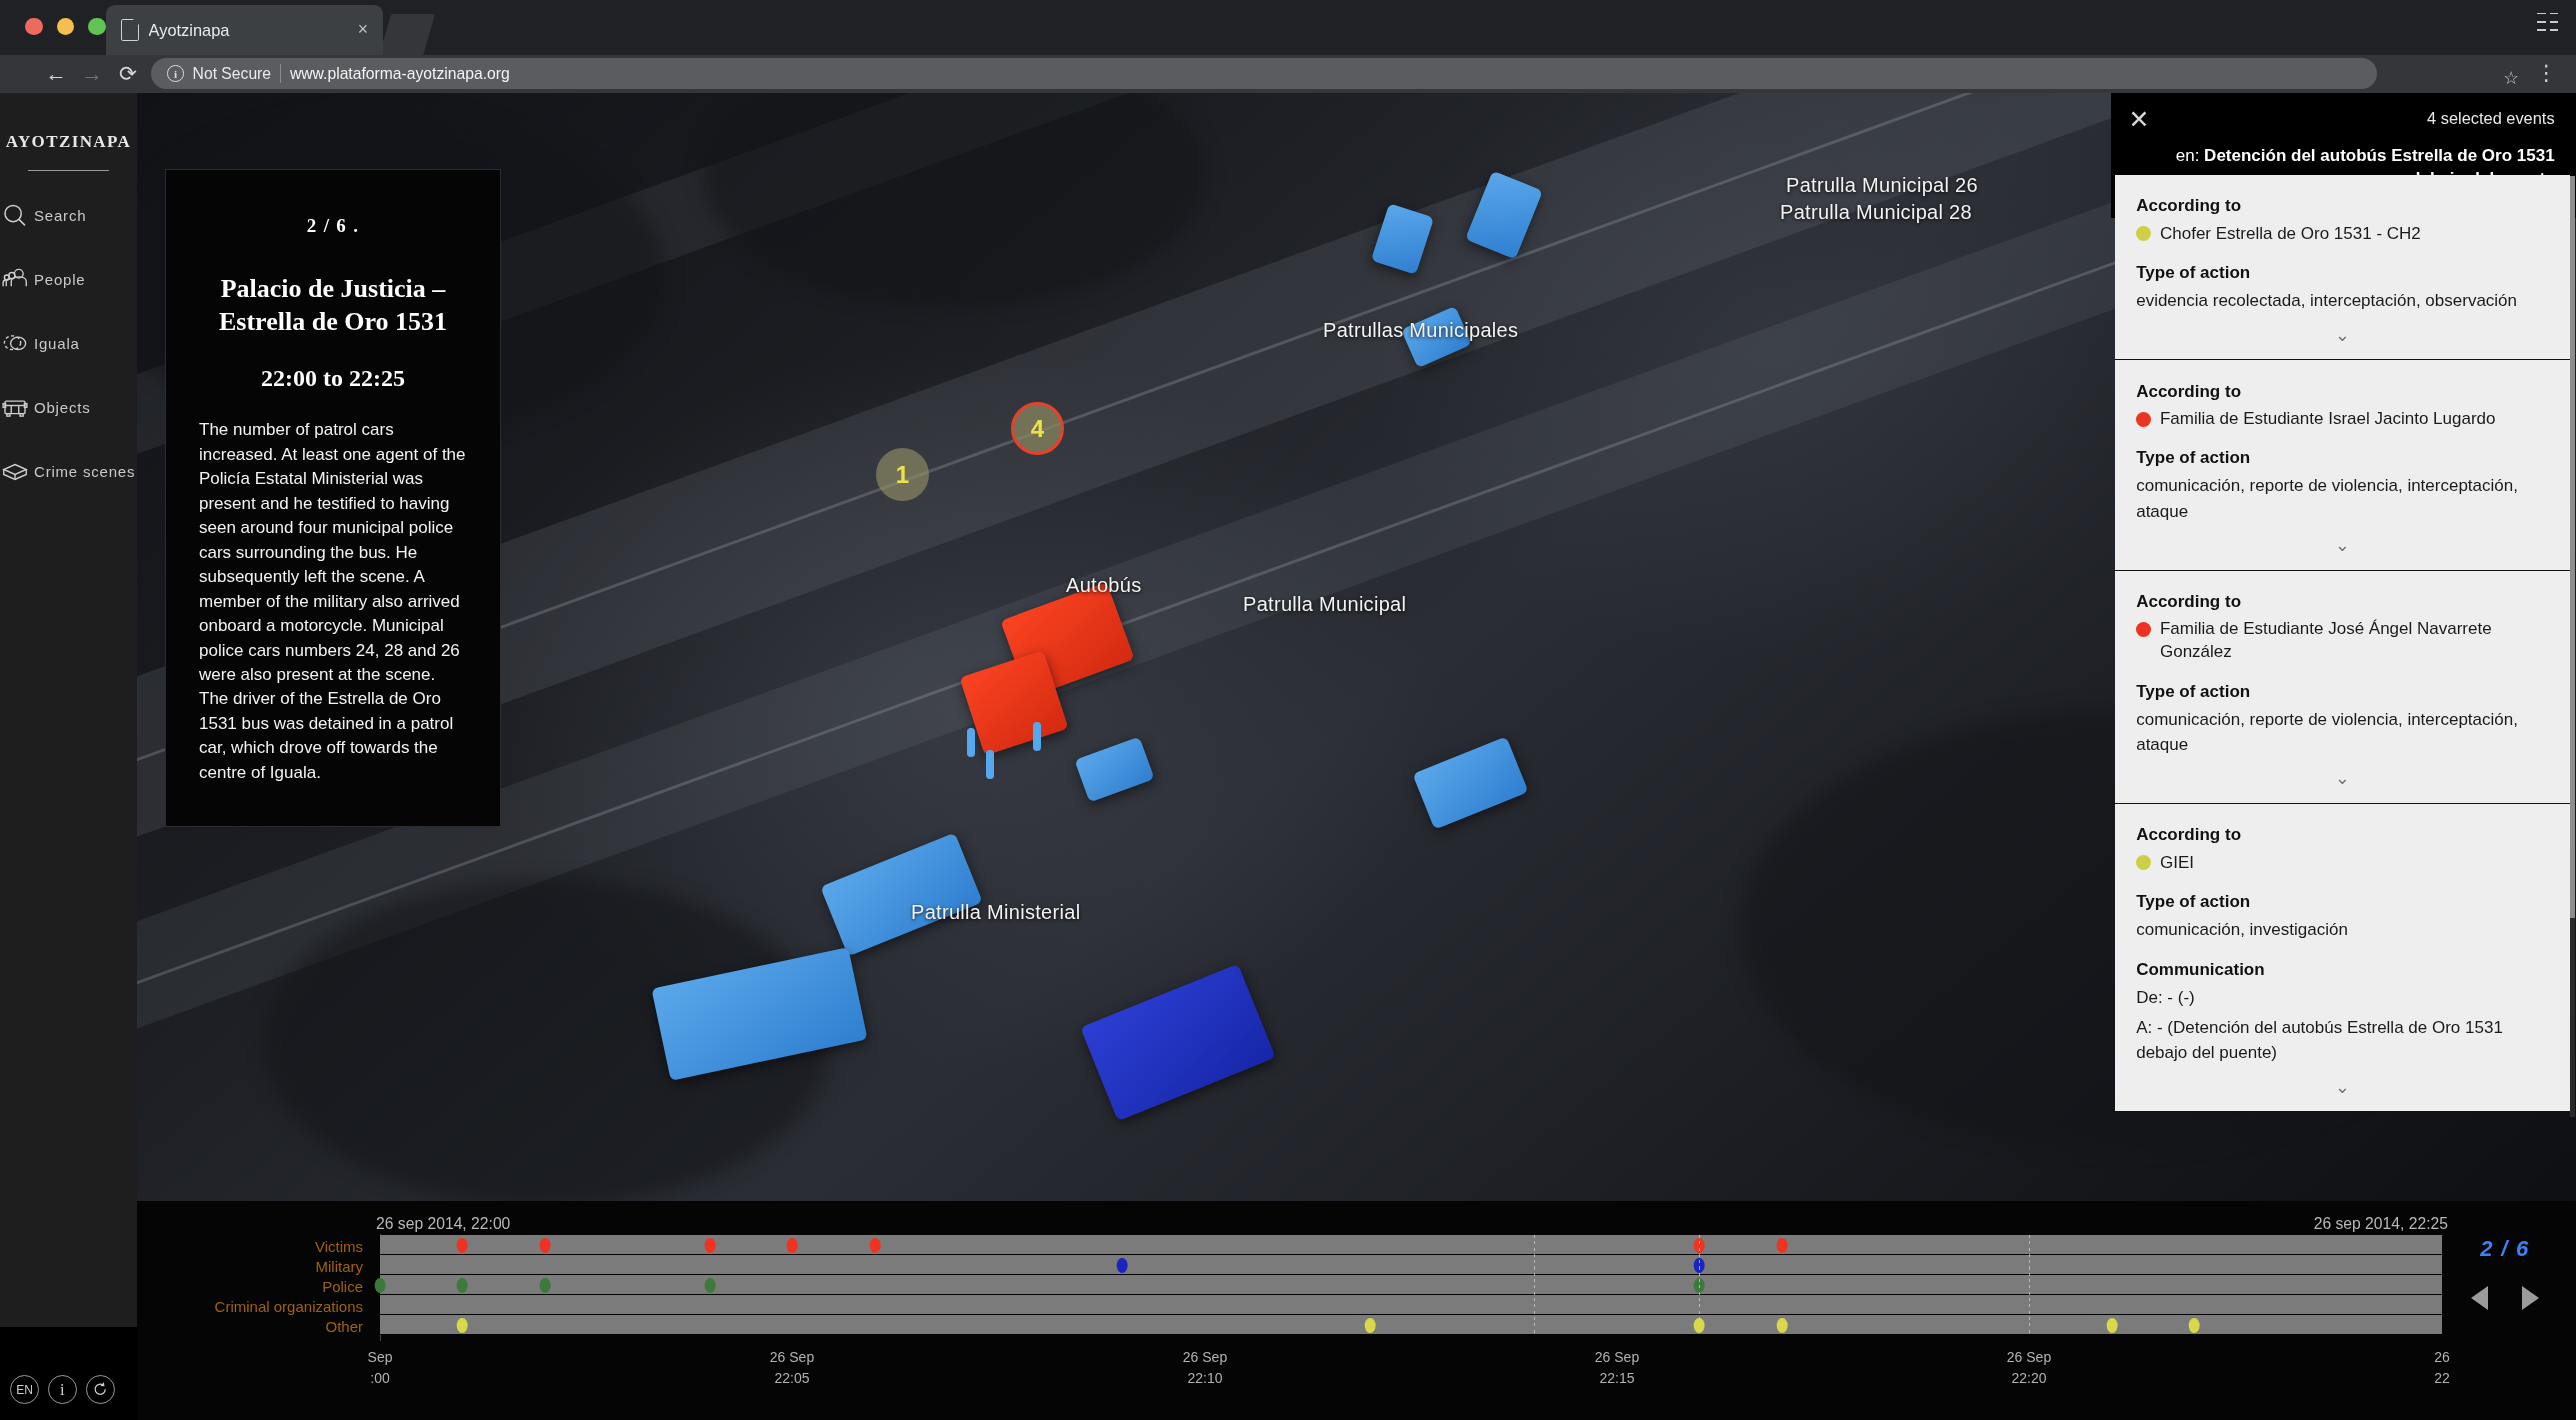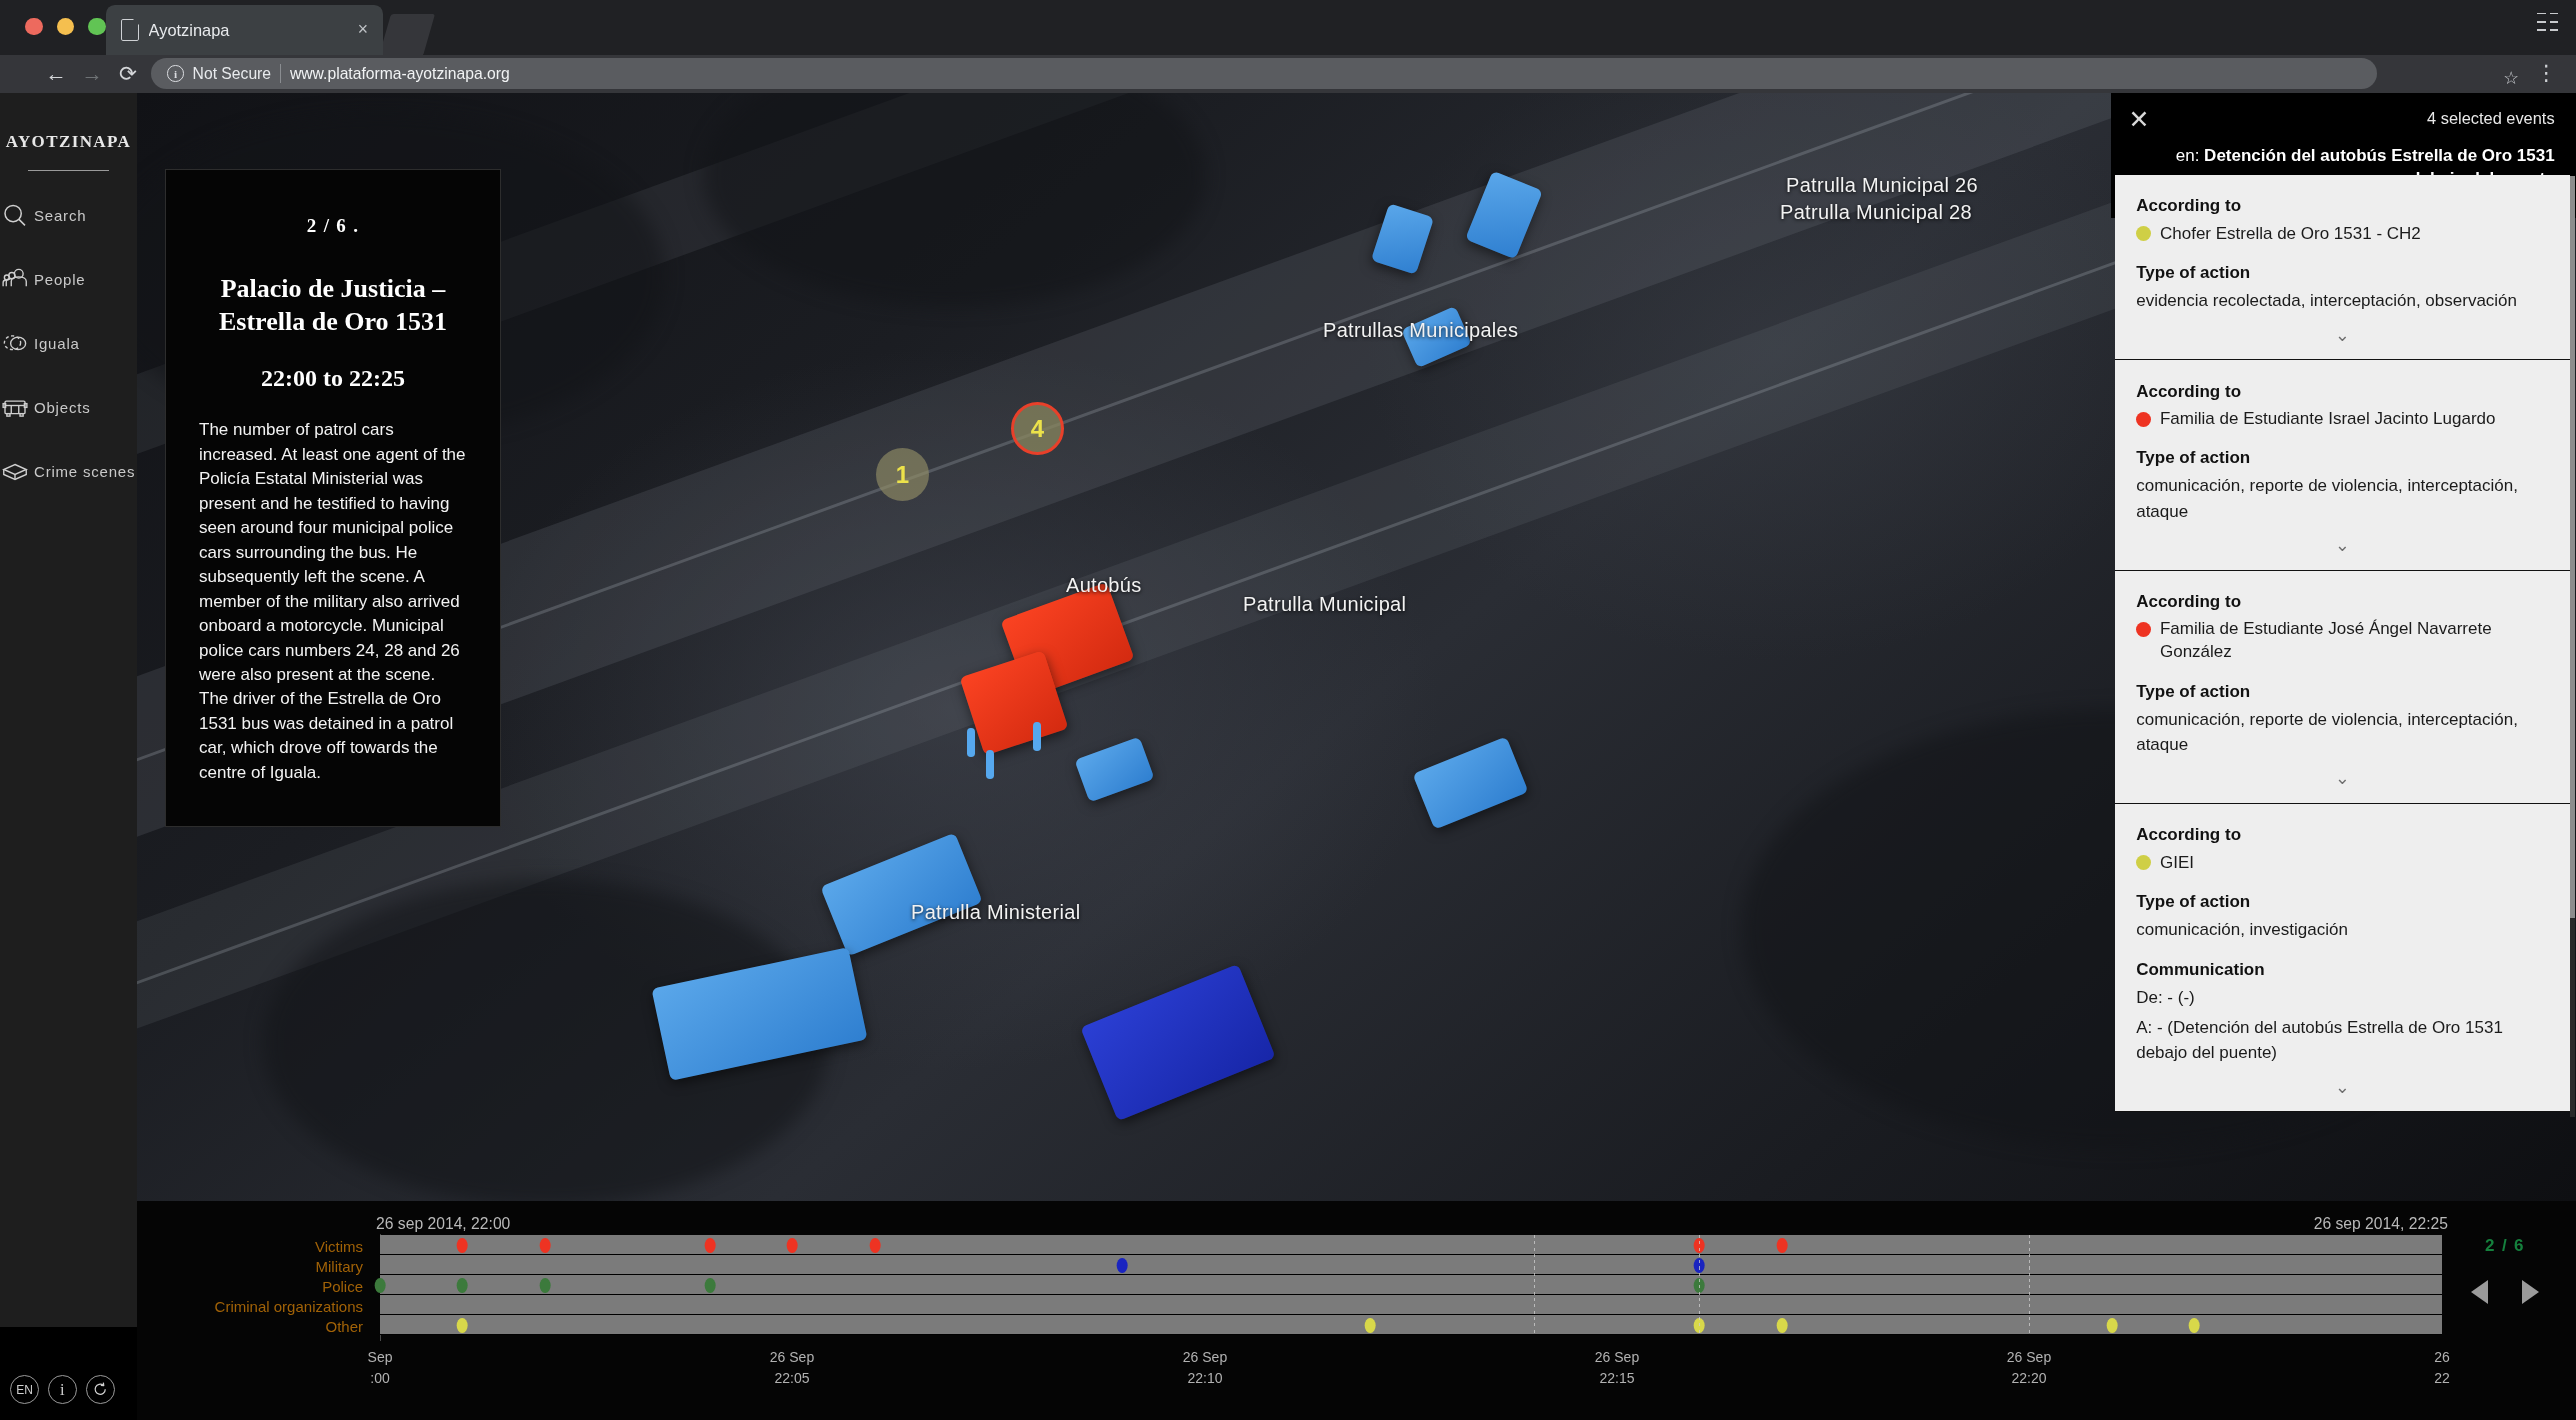--- a/index.html
+++ b/index.html
@@ -134,21 +134,21 @@
   .tl-rowlabel { color:#a16207; font-size:15px; height:20px; line-height:20px; margin-bottom:0; }
   .tl-divider { position:absolute; left:243px; top:33px; width:1.3px; height:107px; background:#4a4a4a; }
   .tl-tracks { position:absolute; left:243px; top:34px; width:2062px; height:101px; }
   .tl-track { position:relative; height:20px; background:#7b7b7b; border-bottom:1.3px solid #000; }
   .tl-track:last-child { border-bottom:none; }
   .tl-dot { position:absolute; top:2.5px; width:10.7px; height:15px; border-radius:50%; transform:translateX(-50%); }
   .tl-guide { position:absolute; top:0; width:1.3px; height:101px; background:repeating-linear-gradient(#cfcfcf 0 3.1px, transparent 3.1px 6.3px); opacity:.75; }
   .tl-axis { position:absolute; left:243px; top:146px; width:2062px; height:50px; }
   .tl-tick { position:absolute; transform:translateX(-50%); color:#b2b2b2; font-size:14px; text-align:center; line-height:1.5; }
   .tl-pager { position:absolute; right:17.6px; top:35px; width:107px; text-align:center; }
-  .tl-pager-label { color:#15803d; font-size:17px; font-weight:bold; letter-spacing:1.3px; }
+  .tl-pager-label { color:#3b82f6; font-size:22px; font-weight:bold; letter-spacing:1.3px;font-style:italic; }
   .tl-pager-btns { display:flex; justify-content:center; gap:34px; margin-top:24px; }
   .tri { width:0; height:0; cursor:pointer; }
   .tri.left { border-top:12.6px solid transparent; border-bottom:12.6px solid transparent; border-right:17.6px solid #9b9b9b; }
   .tri.right { border-top:12.6px solid transparent; border-bottom:12.6px solid transparent; border-left:17.6px solid #9b9b9b; }
 
   
   .util { position:absolute; left:10px; top:1375px; display:flex; gap:8.8px; }
   .util-btn { width:29px; height:29px; border:1.3px solid #9a9a9a; border-radius:50%; color:#d0d0d0;
               display:flex; align-items:center; justify-content:center; font-size:12px; cursor:pointer; }
   .util-btn.ital { font-family:"Liberation Serif", serif; font-size:16.4px; }

